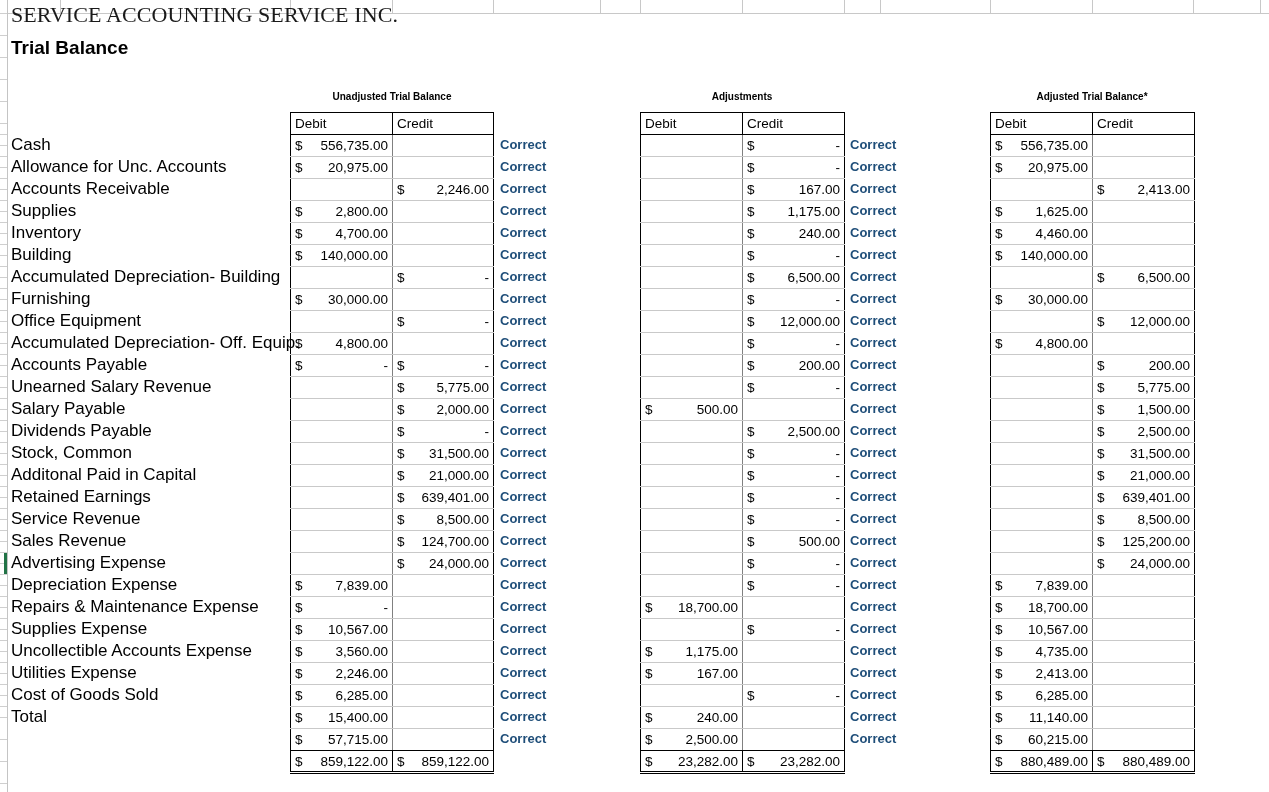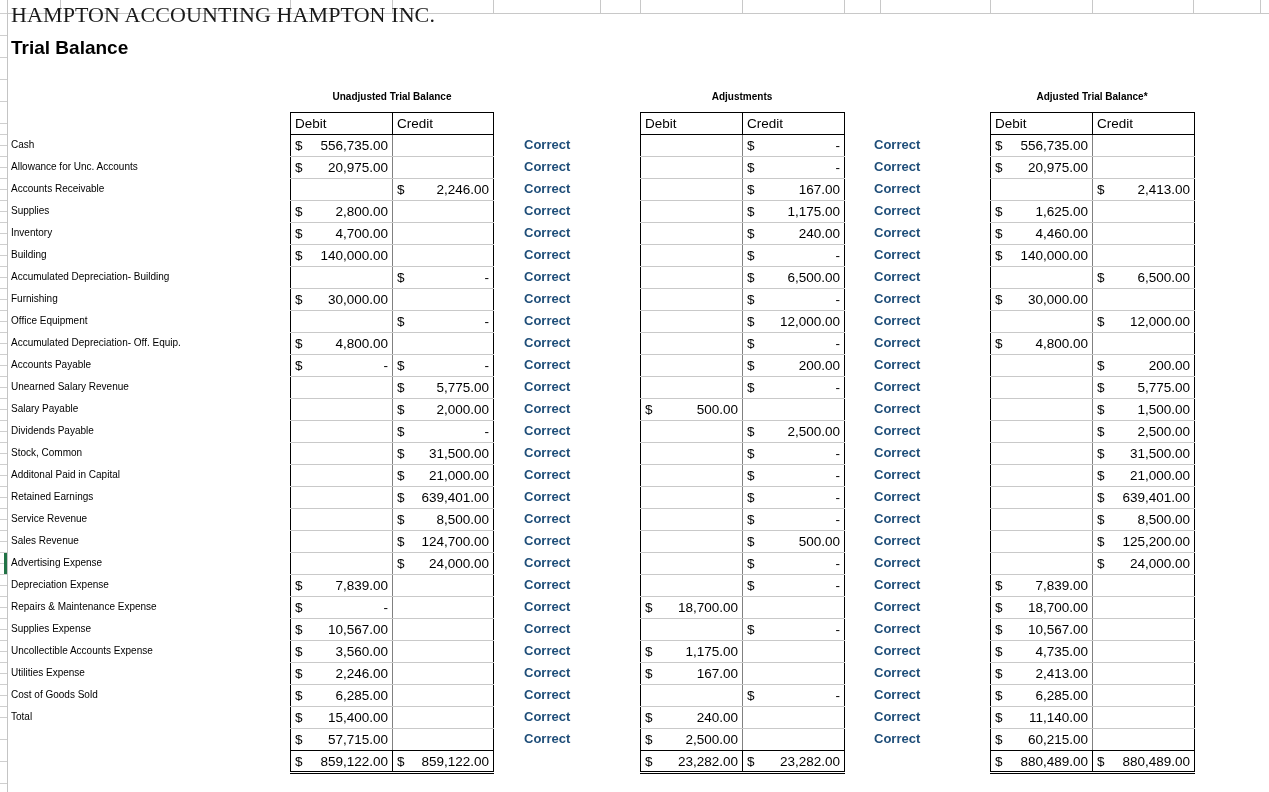--- a/index.html
+++ b/index.html
@@ -83,35 +83,35 @@
   .block td.r { border-right: 1px solid #000; }
 
   .money { display: flex; justify-content: space-between; }
   .money .cur { }
   .money .amt { }
 
   
   .acct-list { position: absolute; left: 0; top: 134px; width: 290px; }
   .acct {
     height: 22px; line-height: 22px;
-    font-size: 10px; color: #000;
+    font-size: 17px; color: #000;
     padding-left: 11px; white-space: nowrap;
     position: relative;
   }
   .acct.sel::before {
     content: ""; position: absolute; left: 4px; top: 0;
     width: 3px; height: 22px; background: #217346;
   }
   .acct::after {
     content: ""; position: absolute; left: 0; top: 0; width: 7px; height: 1px;
     background: #cfcfcf;
   }
 
   
-  .flag-col { position: absolute; padding-left: 24px; }
+  .flag-col { position: absolute; }
   .flag {
     height: 22px; line-height: 22px;
     font-size: 13px; font-weight: bold;
     white-space: nowrap; padding-left: 5px;
   }
 </style>
 </head>
 <body>
 
 <div id="colgrid">
@@ -162,21 +162,21 @@
     <div class="rowtick" style="top: 651px;"></div>
     <div class="rowtick" style="top: 673px;"></div>
     <div class="rowtick" style="top: 695px;"></div>
     <div class="rowtick" style="top: 717px;"></div>
     <div class="rowtick" style="top: 739px;"></div>
     <div class="rowtick" style="top: 761px;"></div>
     <div class="rowtick" style="top: 783px;"></div>
   </div>
 <div class="colA-edge"></div>
 
-<div class="company-title">HAMPTON ACCOUNTING HAMPTON INC.</div>
+<div class="company-title">SERVICE ACCOUNTING SERVICE INC.</div>
 <div class="doc-title">Trial Balance</div>
 
 <div class="section-head" id="sh0" style="left:290px;width:204px;">Unadjusted Trial Balance</div>
 <div class="section-head" id="sh1" style="left:640px;width:204px;">Adjustments</div>
 <div class="section-head" id="sh2" style="left:990px;width:204px;">Adjusted Trial Balance*</div>
 
 <div class="acct-list" id="acct-list">
     <div class="acct">Cash</div>
     <div class="acct">Allowance for Unc. Accounts</div>
     <div class="acct">Accounts Receivable</div>

